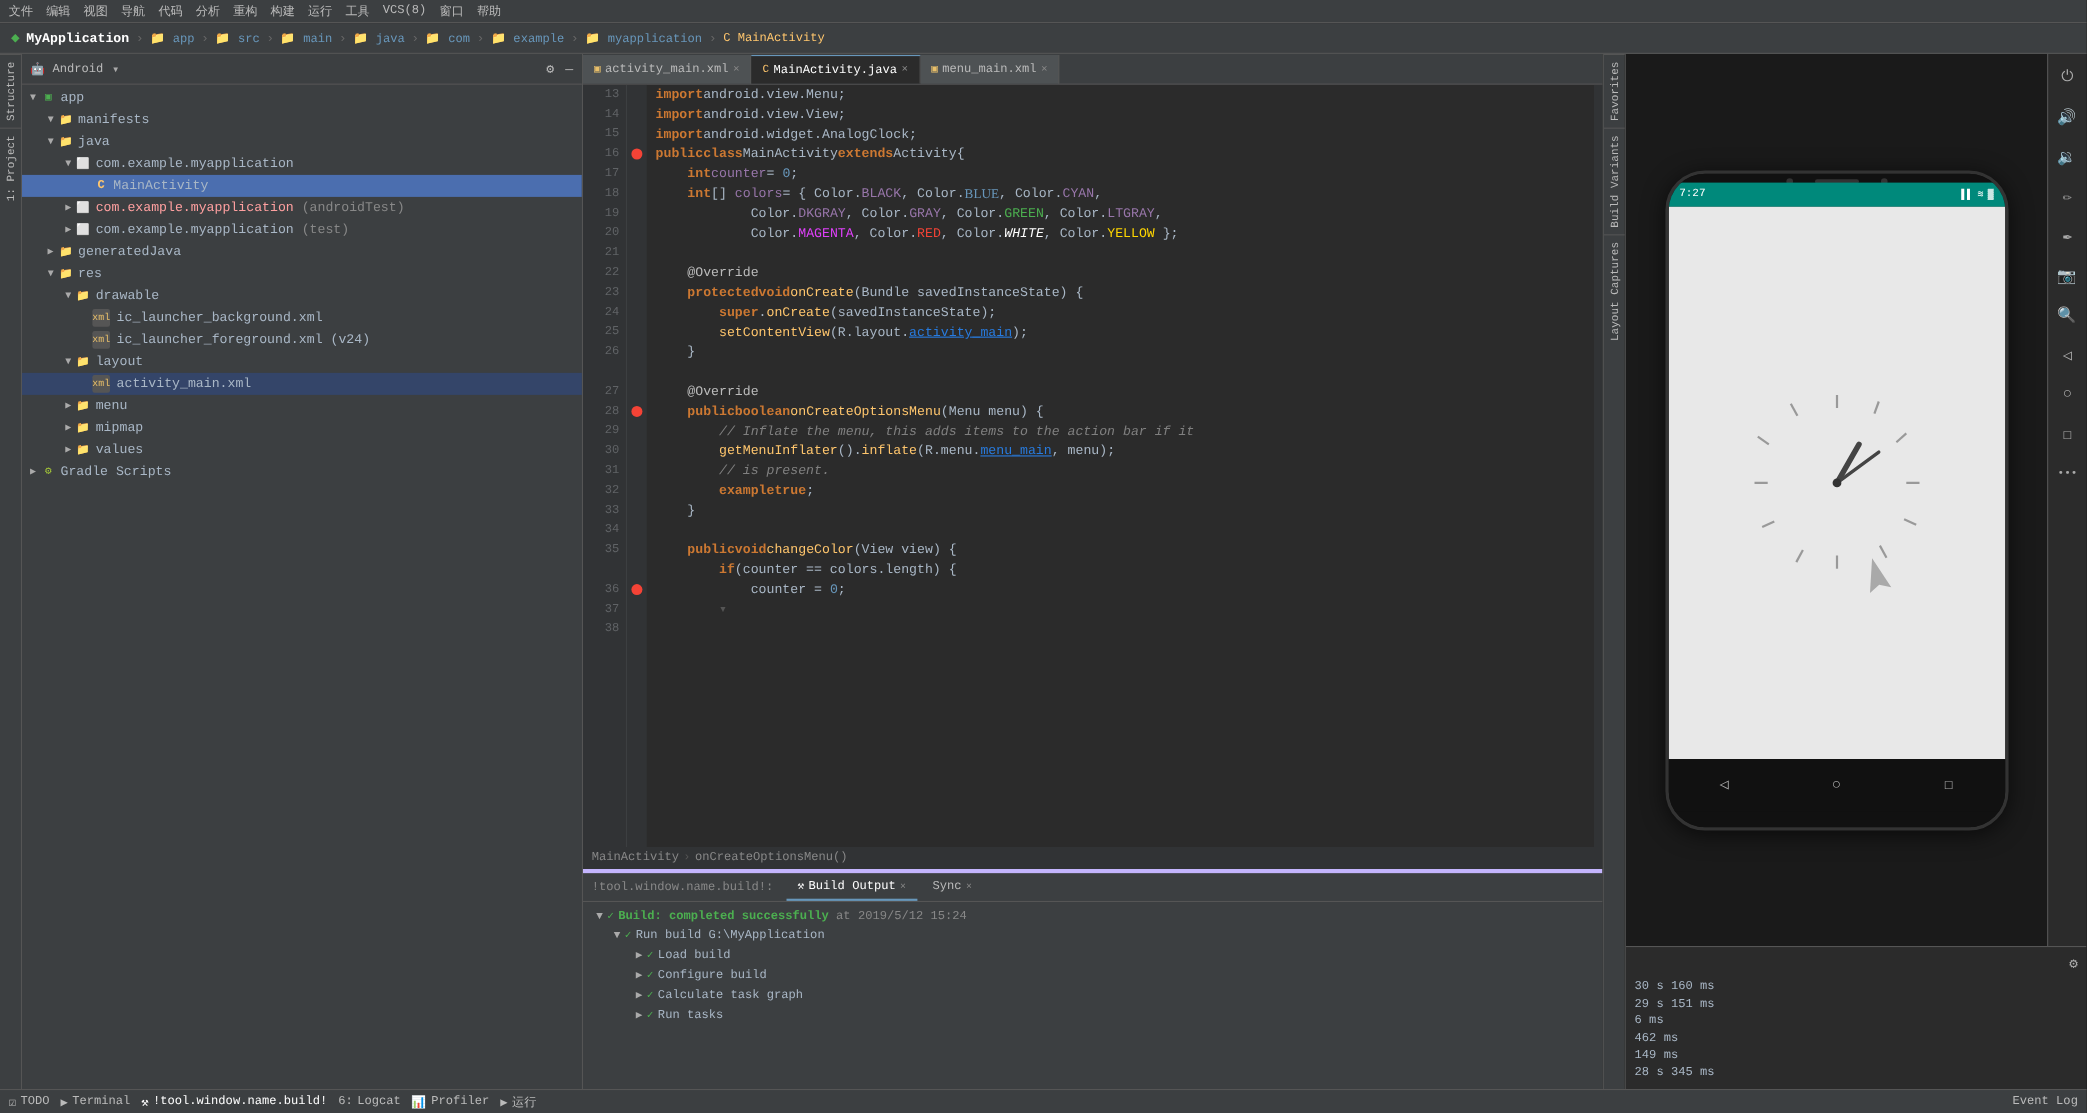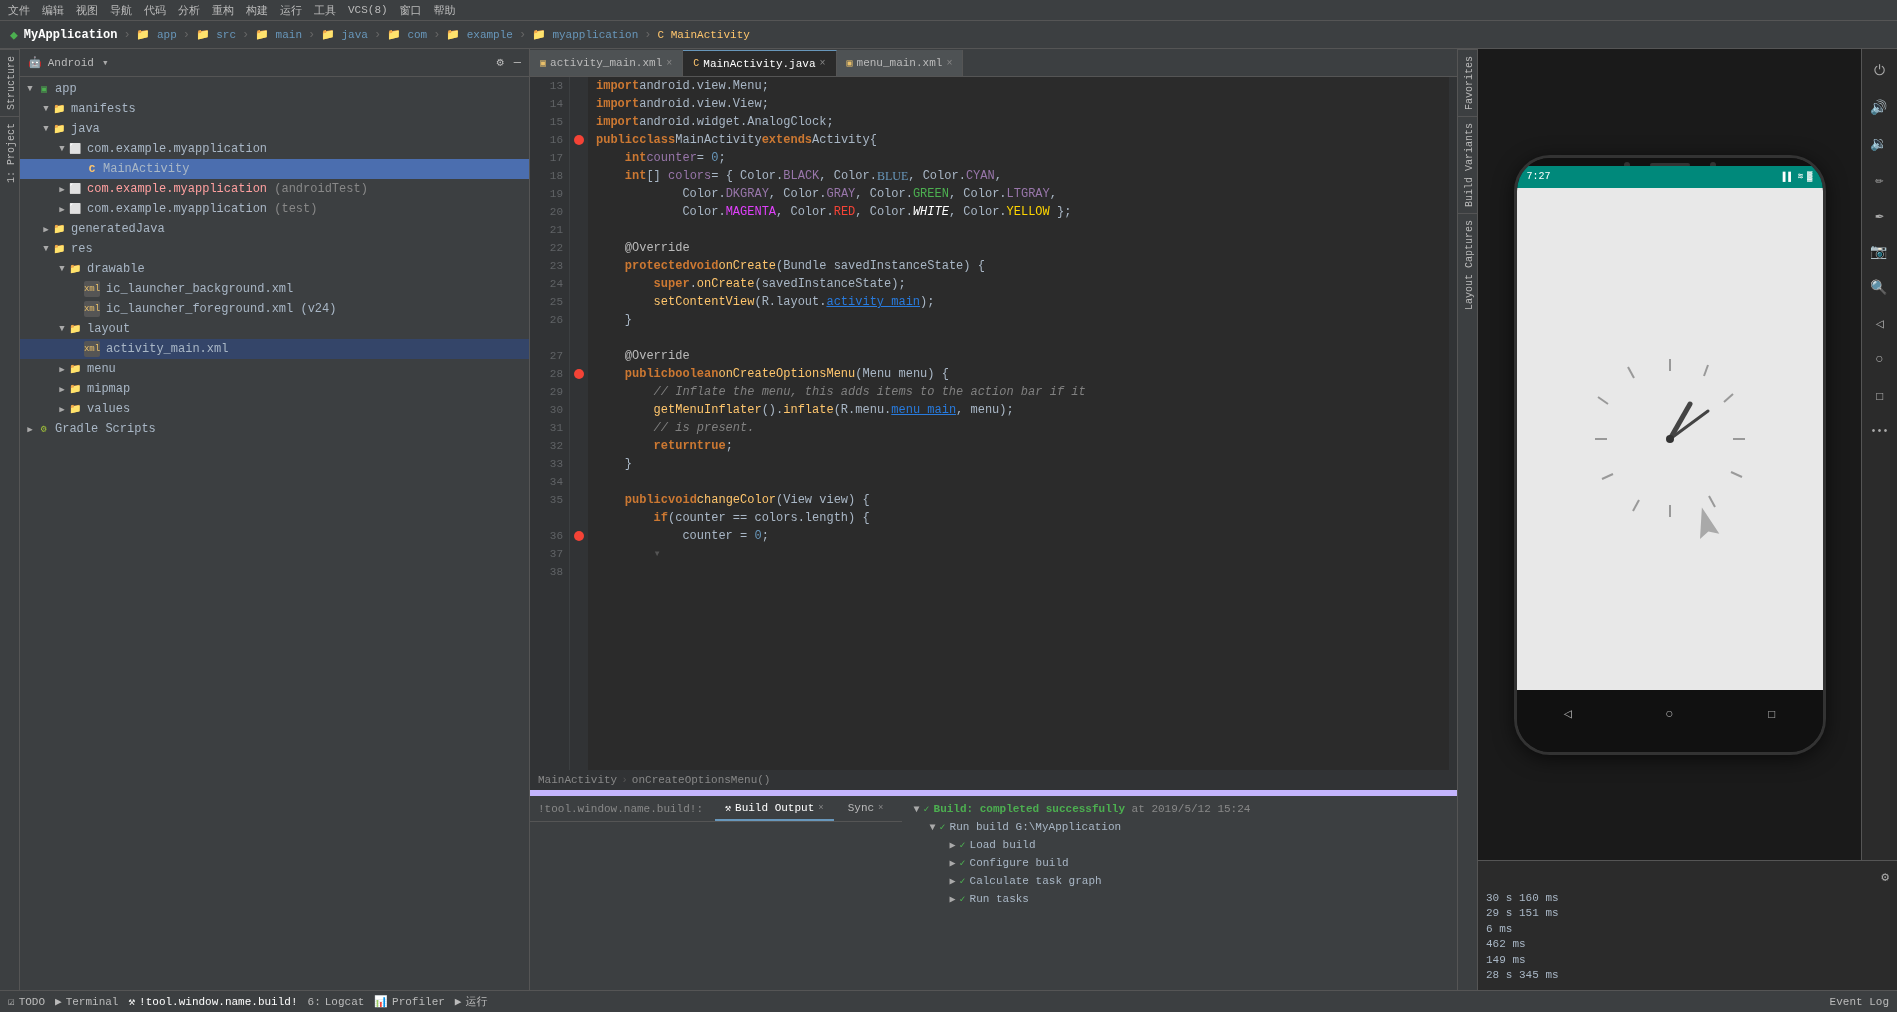--- a/index.html
+++ b/index.html
@@ -238,23 +238,23 @@
     .color-const { color: #9876aa; }
     .import-path { color: #a9b7c6; }
     .extends-kw { color: #cc7832; font-weight: bold; }
     .link { color: #287bde; text-decoration: underline; }
     .ref-blue { color: #6897bb; font-family: Liberation Serif, serif; }
 
     
     .bottom-panel {
       height: 200px;
       background: #3c3f41;
-      border-top: 6px solid #c4b5fd;
-      display: flex;
-      flex-direction: row;
+      border-top: 4px solid #c4b5fd;
+      display: flex;
+      flex-direction: column;
       flex-shrink: 0;
     }
     .bottom-tabs {
       height: 26px;
       background: #3c3f41;
       display: flex;
       align-items: center;
       border-bottom: 1px solid #555;
       padding: 0 8px;
       gap: 4px;
@@ -794,21 +794,21 @@
           <div class="code-line"><span>    </span><span class="kw">protected</span> <span class="kw">void</span> <span class="method">onCreate</span><span>(Bundle </span><span>savedInstanceState) {</span></div>
           <div class="code-line"><span>        </span><span class="kw">super</span><span>.</span><span class="method">onCreate</span><span>(savedInstanceState);</span></div>
           <div class="code-line"><span>        </span><span class="method">setContentView</span><span>(R.layout.</span><span class="link">activity_main</span><span>);</span></div>
           <div class="code-line"><span>    }</span></div>
           <div class="code-line">&nbsp;</div>
           <div class="code-line"><span>    </span><span class="annotation">@Override</span></div>
           <div class="code-line"><span>    </span><span class="kw">public</span> <span class="kw">boolean</span> <span class="method">onCreateOptionsMenu</span><span>(Menu menu) {</span></div>
           <div class="code-line"><span>        </span><span class="comment">// Inflate the menu, this adds items to the action bar if it</span></div>
           <div class="code-line"><span>        </span><span class="method">getMenuInflater</span><span>().</span><span class="method">inflate</span><span>(R.menu.</span><span class="link">menu_main</span><span>, menu);</span></div>
           <div class="code-line"><span>        </span><span class="comment">// is present.</span></div>
-          <div class="code-line"><span>        </span><span class="kw">return</span> <span class="kw2" style="font-weight:bold;">true</span><span>;</span></div>
+          <div class="code-line"><span>        </span><span class="kw">example</span> <span class="kw2" style="font-weight:bold;">true</span><span>;</span></div>
           <div class="code-line"><span>    }</span></div>
           <div class="code-line">&nbsp;</div>
           <div class="code-line"><span>    </span><span class="kw">public</span> <span class="kw">void</span> <span class="method">changeColor</span><span>(View view) {</span></div>
           <div class="code-line"><span>        </span><span class="kw">if</span> <span>(counter == colors.length) {</span></div>
           <div class="code-line"><span>            counter = </span><span class="num">0</span><span>;</span></div>
           <div class="code-line"><span>        </span><span style="color:#555;">▾</span></div>
         </div>
 
         <div class="editor-scrollbar"></div>
       </div>

